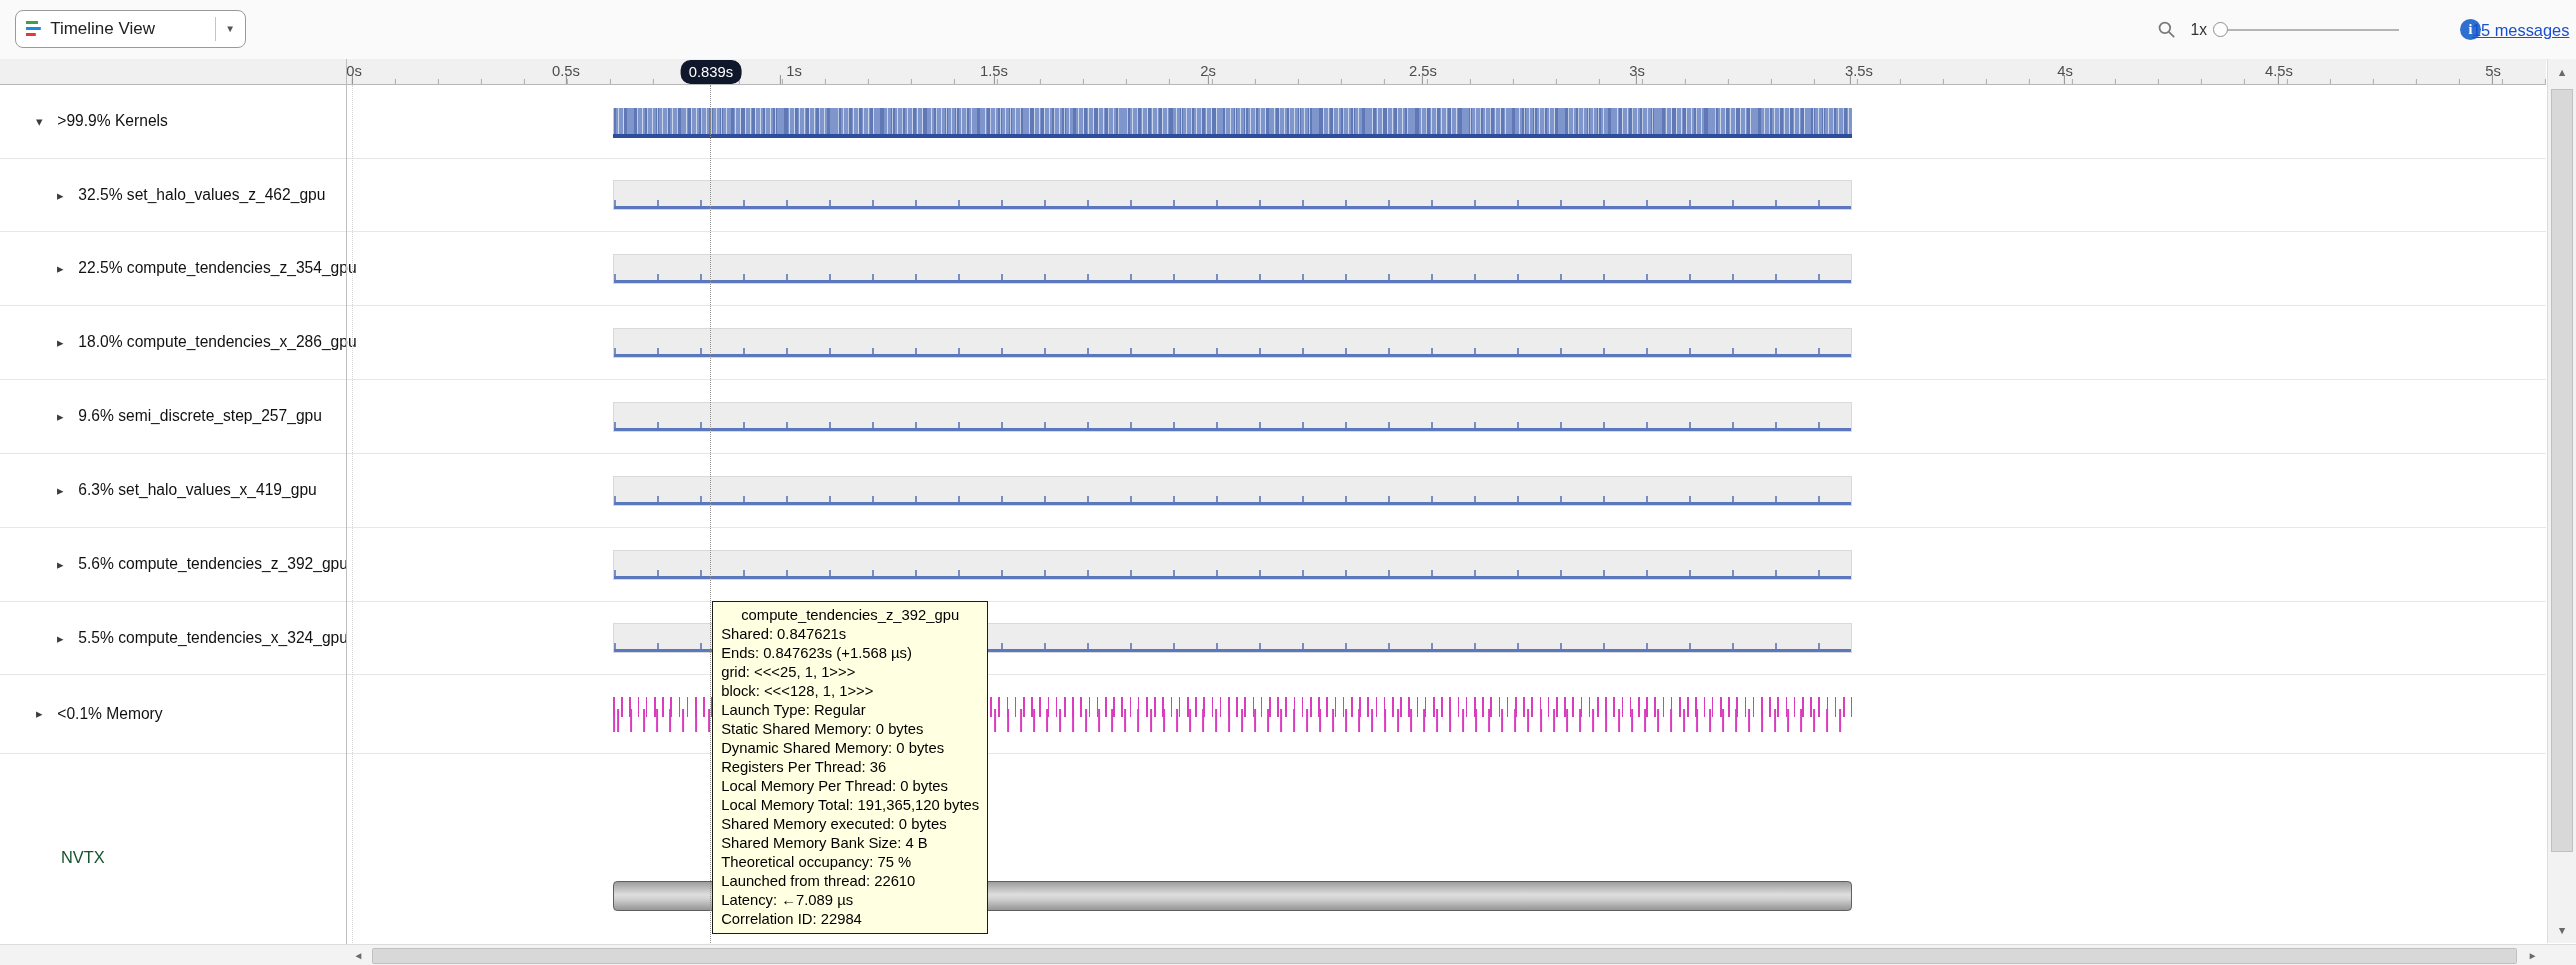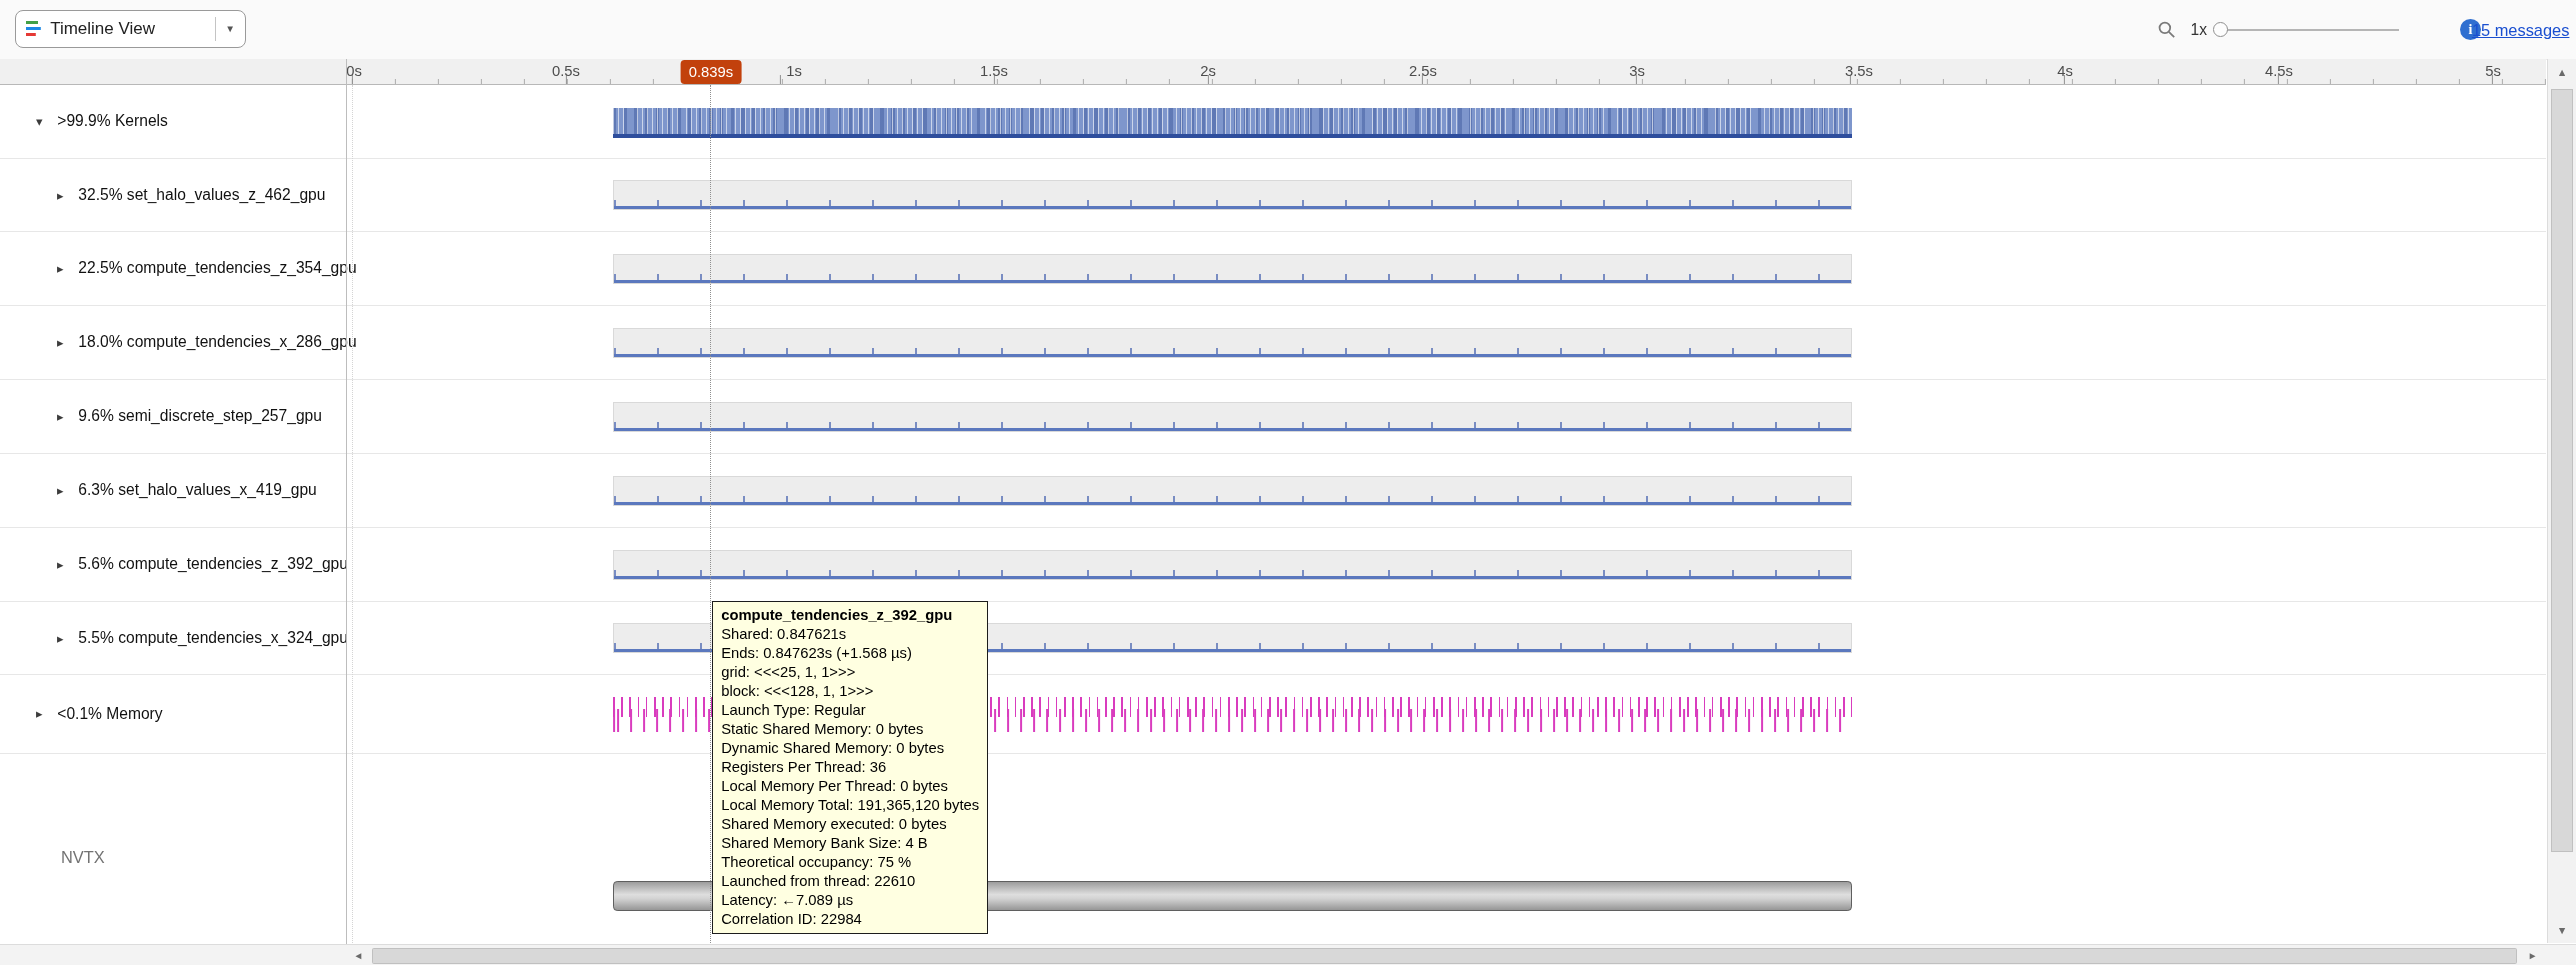--- a/index.html
+++ b/index.html
@@ -28,31 +28,31 @@
 
   
   .ruler{position:absolute;top:59px;left:0;width:2546px;height:26px;background:#f0f0f0;border-bottom:0.8px solid #b8b8b8;box-sizing:border-box;}
   .ruler-content{position:absolute;left:347px;right:0;top:0;bottom:0;overflow:hidden;}
   .tick-label{position:absolute;top:4.1px;transform:translateX(-50%);font-size:14.8px;color:#4d4d4d;white-space:nowrap;}
   .minor-ticks{position:absolute;left:0;right:0;bottom:0;height:4.9px;
                background:repeating-linear-gradient(90deg,#ababab 0 0.8px,transparent 0.8px 43px);background-position:4.9px 0;}
   .major-ticks{position:absolute;left:0;right:0;bottom:0;height:9px;
                background:repeating-linear-gradient(90deg,#8f8f8f 0 0.8px,transparent 0.8px 214px);background-position:4.9px 0;}
   .marker-badge{position:absolute;left:364px;top:0.8px;transform:translateX(-50%);height:24px;line-height:24px;
-                padding:0 8.2px;background:#c2410c;color:#fff;font-size:14.8px;border-radius:4px;z-index:6;white-space:nowrap;}
+                padding:0 8.2px;background:#0f172a;color:#fff;font-size:14.8px;border-radius:10px;z-index:6;white-space:nowrap;}
 
   
   .hline{position:absolute;left:0;width:2546px;height:0.8px;background:#e7e7e7;}
   .sb-border{position:absolute;left:346px;top:59px;bottom:22px;width:0.8px;background:#bdbdbd;z-index:4;}
   .sb-row{position:absolute;left:0;width:345px;display:flex;align-items:center;box-sizing:border-box;
           padding-left:36px;font-size:15.6px;color:#111;cursor:default;background:transparent;}
   .sb-row.child{padding-left:57px;}
   .tri{width:21.3px;flex:0 0 21.3px;font-size:13px;color:#3c3c3c;}
   .sb-row .lbl{white-space:nowrap;}
-  .nvtx-lbl{position:absolute;left:61px;top:848px;font-size:16.4px;color:#737373;}
+  .nvtx-lbl{position:absolute;left:61px;top:848px;font-size:16.4px;color:#14532d;}
 
   .kernels-bar{position:absolute;left:613px;width:1239px;top:108px;height:29.5px;background:#7e96cc;
                border-bottom:4.1px solid #2e4e9d;box-sizing:border-box;z-index:1;}
   .kernels-bar::before{content:"";position:absolute;inset:0;
      background:repeating-linear-gradient(90deg,rgba(255,255,255,.6) 0 0.8px,transparent 0.8px 4.9px),
                 repeating-linear-gradient(90deg,rgba(38,66,138,.35) 0 3.3px,transparent 3.3px 10.7px);}
   .gray-bar{position:absolute;left:613px;width:1239px;height:29.5px;background:#ededed;border:0.8px solid #d9d9d9;box-sizing:border-box;z-index:1;}
   .gray-bar::before{content:"";position:absolute;left:0;right:0;bottom:1.6px;height:7.4px;
      background:repeating-linear-gradient(90deg,rgba(72,100,176,.7) 0 1.6px,transparent 1.6px 43px);}
   .gray-bar::after{content:"";position:absolute;left:0;right:0;bottom:0;height:2.5px;background:#5b78be;}
@@ -65,21 +65,21 @@
 
   .nvtx-bar{position:absolute;left:613px;width:1239px;height:29.5px;border:1.6px solid #5f5f5f;border-radius:4.1px;
             background:linear-gradient(180deg,#9d9d9d 0%,#dedede 45%,#d2d2d2 60%,#969696 100%);
             display:flex;align-items:center;justify-content:center;font-size:16.4px;color:#000;box-sizing:border-box;z-index:1;}
 
   .zero-line{position:absolute;left:352px;top:85px;height:858px;border-left:0.8px dotted #d4d4d4;z-index:2;}
   .marker-line{position:absolute;left:710px;top:85px;height:858px;border-left:1.6px dotted #8f8f8f;z-index:3;}
 
   .tooltip{position:absolute;left:712px;top:601px;width:max-content;background:#ffffe1;border:1.6px solid #1c1c1c;
            padding:4.1px 8.2px;font-size:14.8px;line-height:19px;color:#000;z-index:20;}
-  .tt-title{font-weight:bold;white-space:nowrap;}
+  .tt-title{font-weight:normal;white-space:nowrap;margin-left:20px;}
   .tt-line{white-space:nowrap;}
 
   
   .vscroll{position:absolute;top:59px;right:0;width:29.5px;height:884px;background:#f2f2f2;border-left:0.8px solid #dcdcdc;box-sizing:border-box;z-index:30;}
   .vbtn{position:absolute;left:0;width:29px;height:26px;display:flex;align-items:center;justify-content:center;font-size:10.7px;color:#6a6a6a;}
   .vthumb{position:absolute;left:3.3px;right:3.3px;top:29.5px;height:763px;background:#d8d8d8;border:0.8px solid #c0c0c0;box-sizing:border-box;}
   .hscroll{position:absolute;left:0;right:0;bottom:0;height:22px;background:#f3f3f3;border-top:0.8px solid #dcdcdc;box-sizing:border-box;z-index:30;}
   .hbtn{position:absolute;top:0;width:24.6px;height:21.3px;display:flex;align-items:center;justify-content:center;font-size:9.8px;color:#6a6a6a;}
   .hthumb{position:absolute;top:2.5px;height:16.4px;left:372px;right:59px;background:#d8d8d8;border:0.8px solid #c0c0c0;box-sizing:border-box;border-radius:1.6px;}
 </style>

